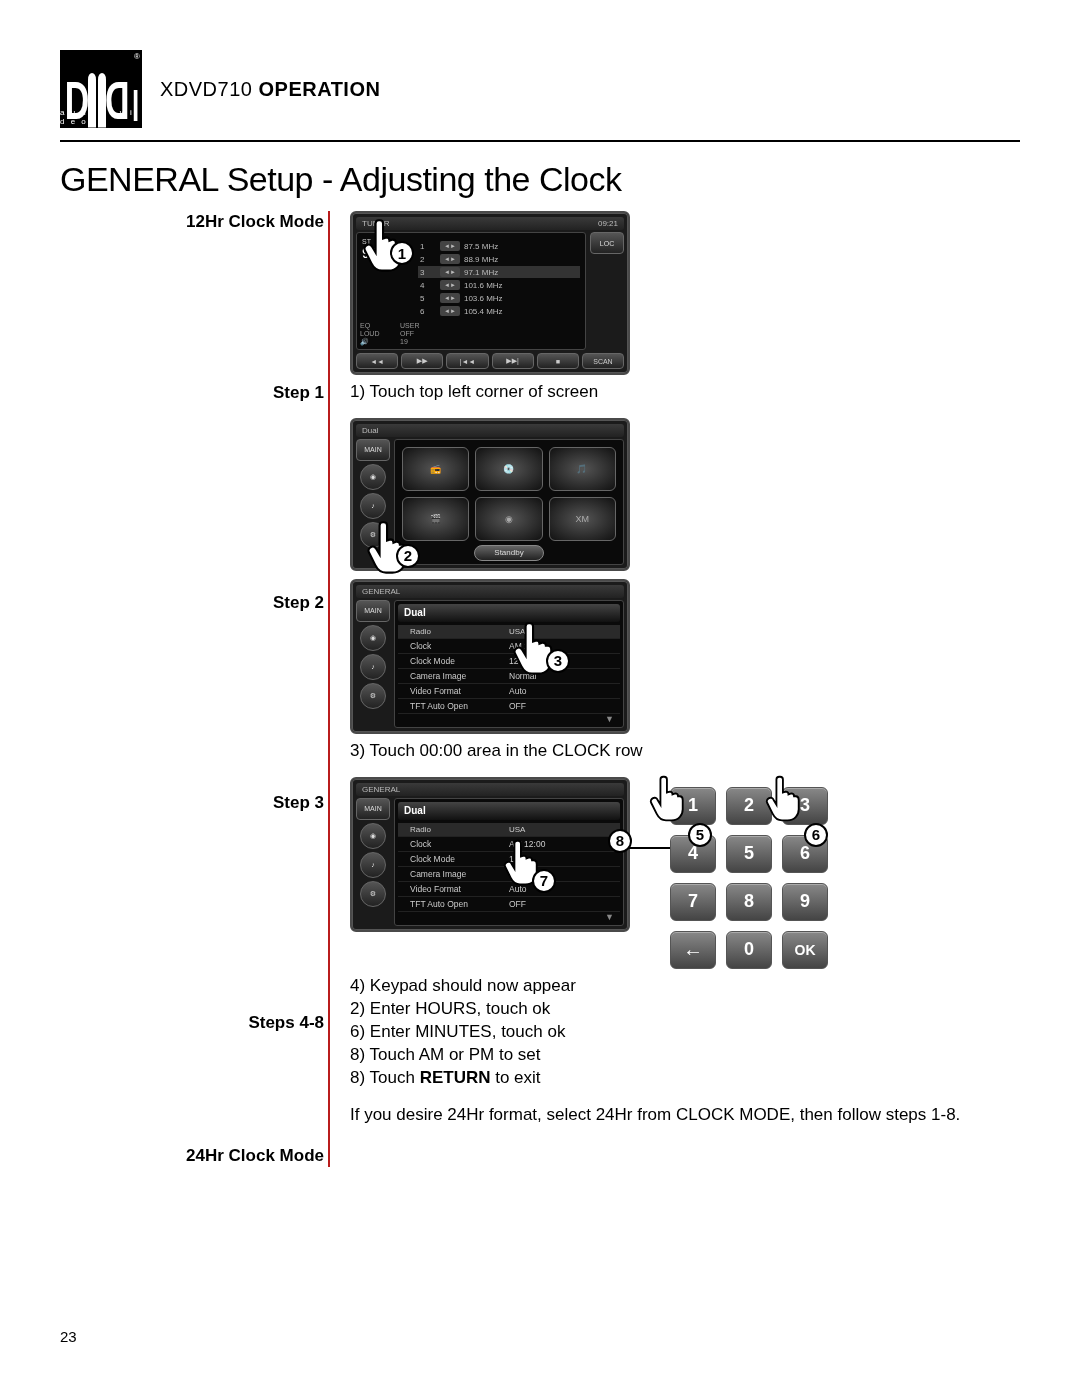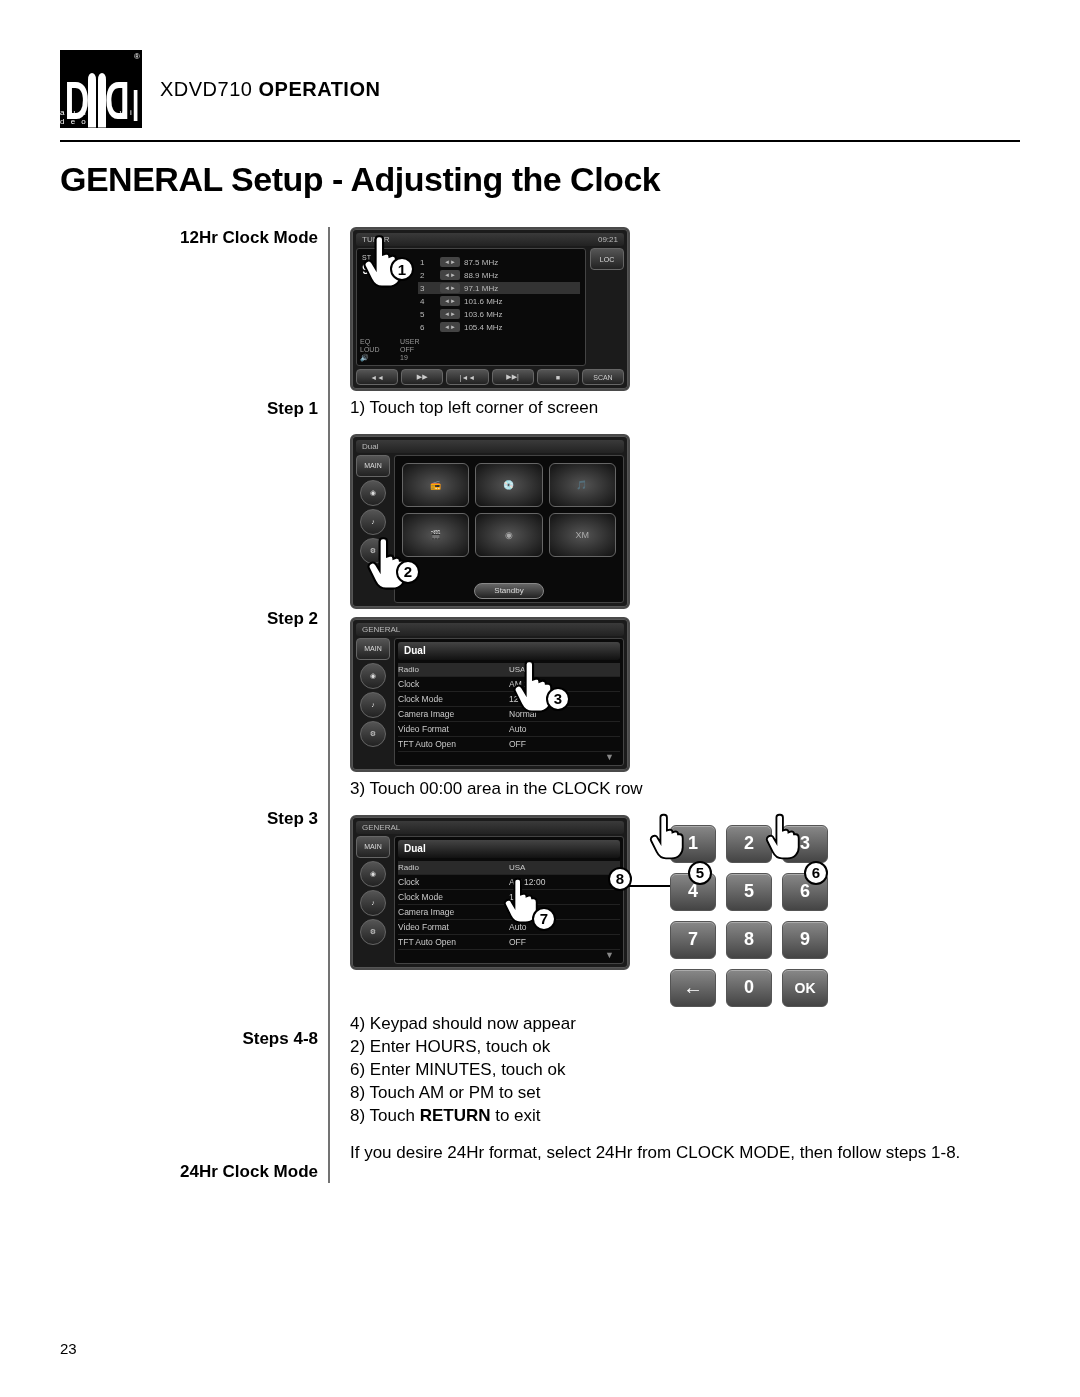--- a/index.html
+++ b/index.html
@@ -65,33 +65,33 @@
     letter-spacing: 0.5px;
   }
   .model-title .bold { font-weight: 900; }
   .hr {
     border: none;
     border-top: 2px solid #000;
     margin-bottom: 18px;
   }
   .page-title {
     font-size: 34px;
-    font-weight: 700;
+    font-weight: 400;
     letter-spacing: -0.5px;
-    margin-bottom: 28px;
+    margin-bottom: 12px;
   }
   .content-wrap {
     display: flex;
     gap: 0;
   }
   .left-col {
     width: 270px;
     flex-shrink: 0;
-    border-right: 2px solid #737373;
-    padding-right: 10px;
+    border-right: 2px solid #b91c1c;
+    padding-right: 4px;
   }
   .left-label {
     font-size: 17px;
     font-weight: 700;
     text-align: right;
     line-height: 1.3;
   }
   .right-col {
     flex: 1;
     padding-left: 20px;
@@ -211,21 +211,21 @@
   }
   .icon-cell {
     background: radial-gradient(#555,#111);
     border: 1px solid #666;
     border-radius: 6px;
     height: 44px;
     display:flex; align-items:center; justify-content:center;
     color:#aaa; font-size: 9px;
   }
   .standby-btn {
-    margin: 22px auto 0;
+    margin: 0 auto 0;
     width: 70px;
     height: 16px;
     background: linear-gradient(#666,#222);
     border:1px solid #888;
     border-radius: 8px;
     color:#ddd;
     font-size: 8px;
     display:flex;align-items:center;justify-content:center;
   }
   
@@ -241,21 +241,21 @@
   }
   .settings-table {
     width: 100%;
   }
   .settings-row {
     display: grid;
     grid-template-columns: 1fr 1fr;
     color: #ccc;
     font-size: 8.5px;
     border-bottom: 1px solid #222;
-    padding: 2px 0;
+    padding: 2px 12px;
   }
   .settings-row.hdr { background:#2a2a2a; font-size:8px;}
   .arrow-down {
     color:#888; text-align:right; font-size:9px; padding-right:6px;
   }
   
   .hand {
     position: absolute;
     width: 44px;
     height: 60px;
@@ -319,21 +319,21 @@
     margin-bottom: 14px;
   }
   .final-block {
     margin-top: 6px;
     font-size: 17px;
     line-height: 1.35;
   }
   .page-num {
     position: absolute;
     left: 60px;
-    bottom: 40px;
+    bottom: 52px;
     font-size: 15px;
   }
 </style>
 </head>
 <body>
 
 <div class="header-row">
   <div class="logo">
     <span class="logo-r">®</span>
     <div class="logo-main">

